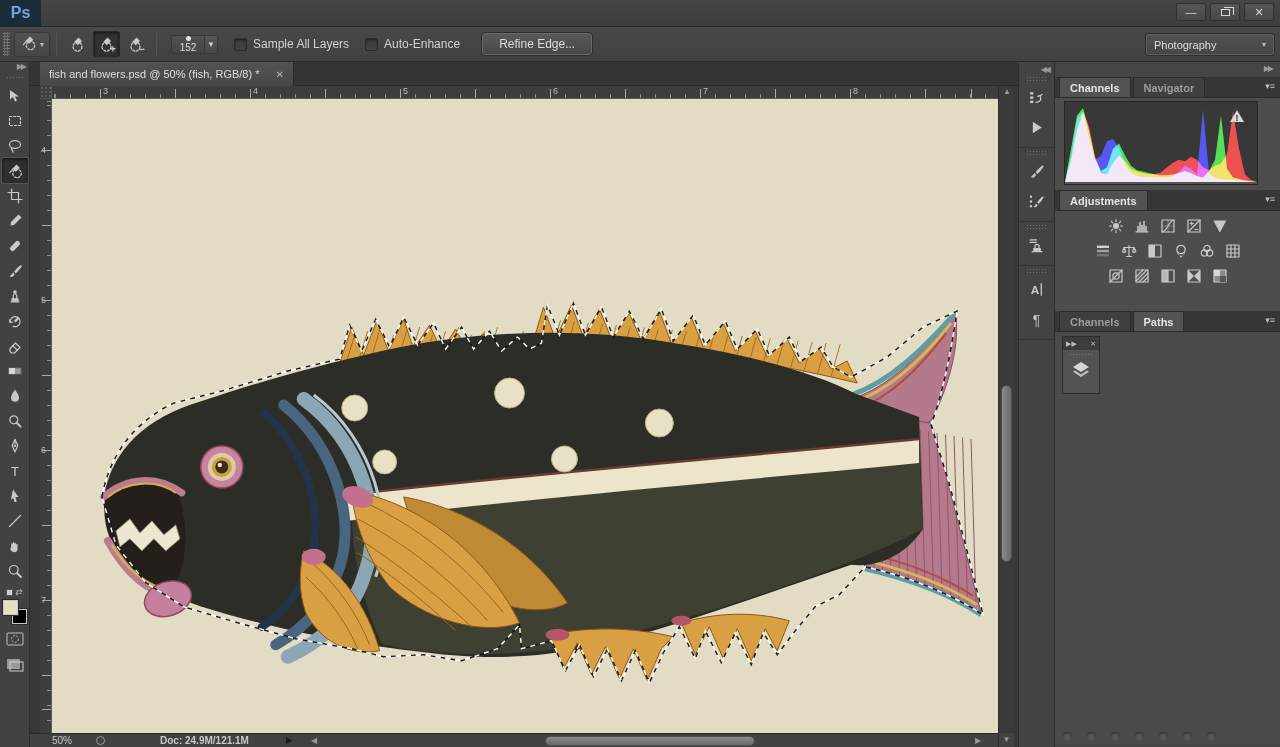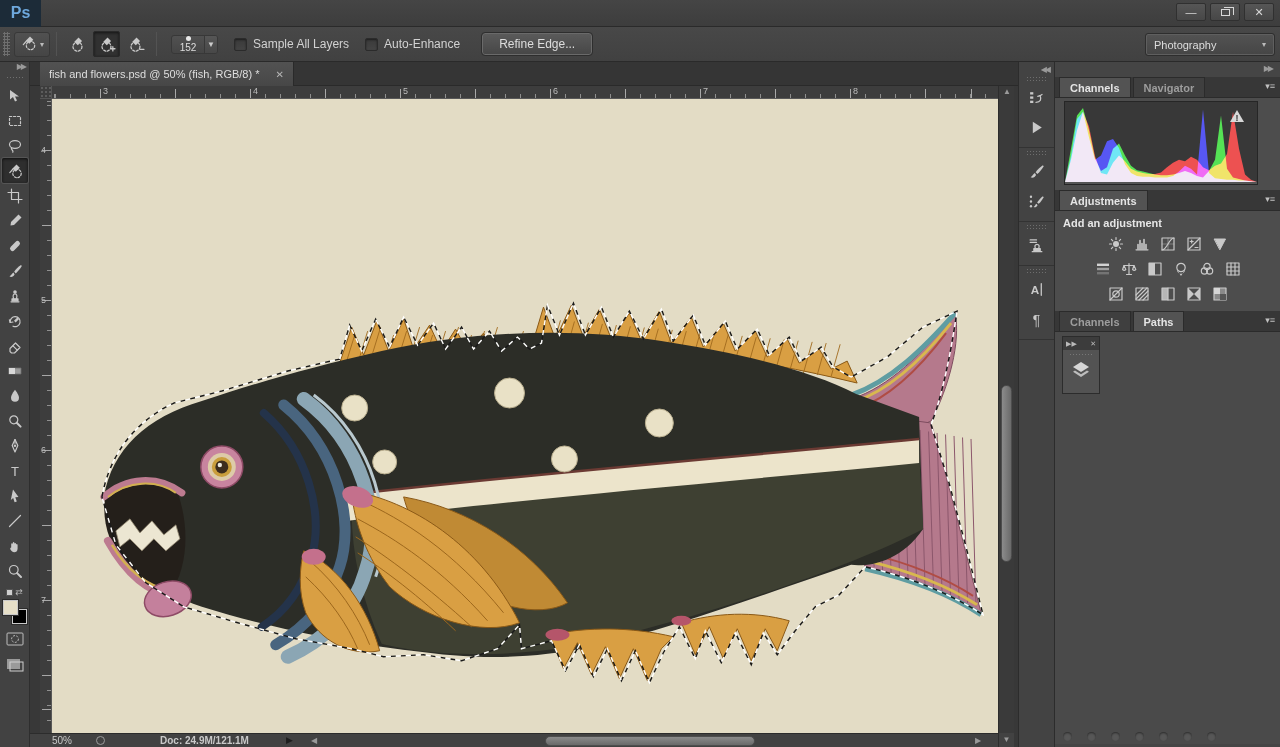--- a/index.html
+++ b/index.html
@@ -561,21 +561,20 @@
             </svg>
         </div>
       </div>
     </div>
 
     <div class="ptabbar" id="adjtabs">
       <span class="ptab active">Adjustments</span>
         <span class="pmenu">▾≡</span>
     </div>
     <div id="adjpanel-body">
-      <div id="adjheading">Add an adjustment</div>
       <div id="adjrows">
           <div class="adjrow">
             <div class="adj-icon">
               <svg width="16" height="16" viewBox="0 0 16 16" fill="none" stroke="#c9c9c9" stroke-width="1.2" stroke-linecap="round" stroke-linejoin="round">
                 <circle cx="8" cy="8" r="3" fill="#c9c9c9" stroke="none"></circle>
                 <path d="M8 1.5 V3.5 M8 12.5 V14.5 M1.5 8 H3.5 M12.5 8 H14.5 M3.4 3.4 L4.8 4.8 M11.2 11.2 L12.6 12.6 M12.6 3.4 L11.2 4.8 M4.8 11.2 L3.4 12.6"></path>
               </svg>
             </div>
             <div class="adj-icon">
               <svg width="16" height="16" viewBox="0 0 16 16" fill="none" stroke="#c9c9c9" stroke-width="1.2" stroke-linecap="round" stroke-linejoin="round">

